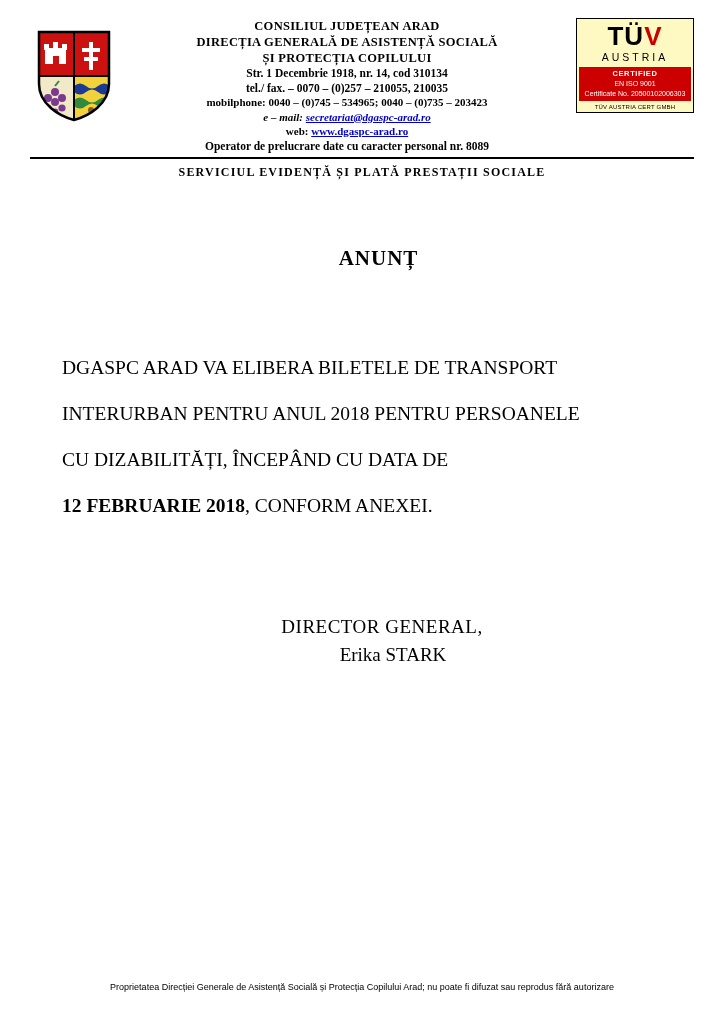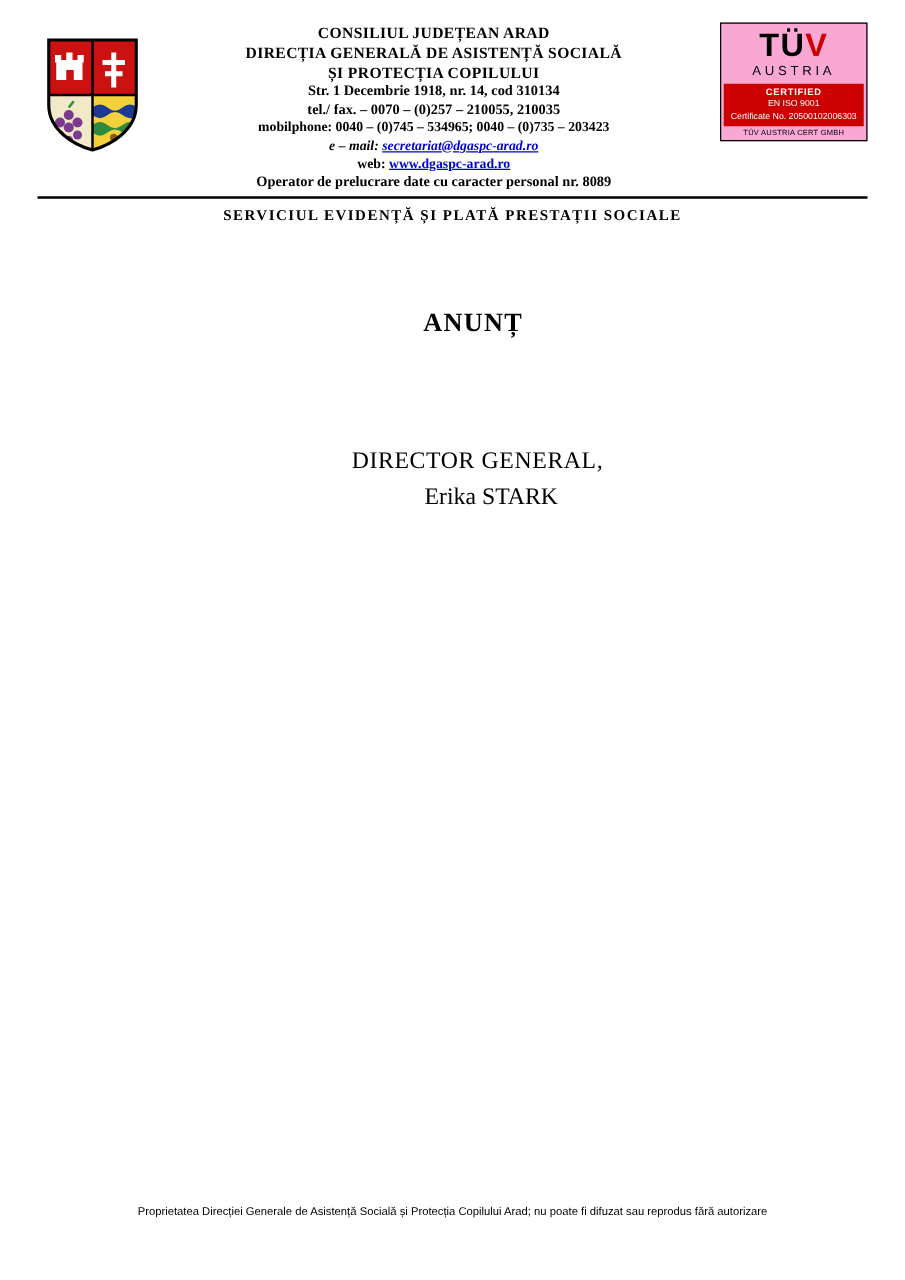--- a/index.html
+++ b/index.html
@@ -92,21 +92,21 @@
     color: #0000cc;
     text-decoration: underline;
   }
 
   .tuv-box {
     flex: 0 0 118px;
     width: 118px;
     border: 1px solid #000;
     padding: 4px 2px 2px 2px;
     text-align: center;
-    background: #f9a8d4;
+    background: #fef9c3;
     box-sizing: border-box;
   }
   .tuv-logo {
     font-family: "Liberation Sans", sans-serif;
     font-weight: bold;
     font-size: 26px;
     letter-spacing: 1px;
     line-height: 1;
   }
   .tuv-logo .red {
@@ -180,21 +180,21 @@
     padding-left: 40px;
   }
   .signature .sig-line2 {
     padding-left: 62px;
   }
 
   .footer {
     position: absolute;
     left: 0;
     right: 0;
-    bottom: 50px;
+    bottom: 32px;
     text-align: center;
     font-family: "Liberation Sans", sans-serif;
     font-size: 9px;
     color: #000;
   }
 
   
   svg.crest-svg { display:block; }
 </style>
 </head>
@@ -287,20 +287,26 @@
       </div>
       <div class="tuv-foot">TÜV AUSTRIA CERT GMBH</div>
     </div>
   </div>
 
   <div class="rule"></div>
   <div class="dept">SERVICIUL  EVIDENȚĂ ȘI PLATĂ PRESTAȚII SOCIALE</div>
 
   <div class="title">ANUNȚ</div>
 
+  <div class="para">
+    <div>DGASPC ARAD VA ELIBERA BILETELE DE TRANSPORT</div>
+    <div>INTERURBAN PENTRU ANUL 2018 PENTRU PERSOANELE</div>
+    <div>CU DIZABILITĂȚI, ÎNCEPÂND CU DATA DE</div>
+    <div><span class="strong">12 FEBRUARIE 2018</span><span>, CONFORM ANEXEI.</span></div>
+  </div>
 
   <div class="signature">
     <div class="sig-line1">DIRECTOR GENERAL,</div>
     <div class="sig-line2">Erika STARK</div>
   </div>
 
   <div class="footer">Proprietatea Direcției Generale de Asistență Socială și Protecția Copilului Arad; nu poate fi difuzat sau reprodus fără autorizare</div>
 
 </div>
 

